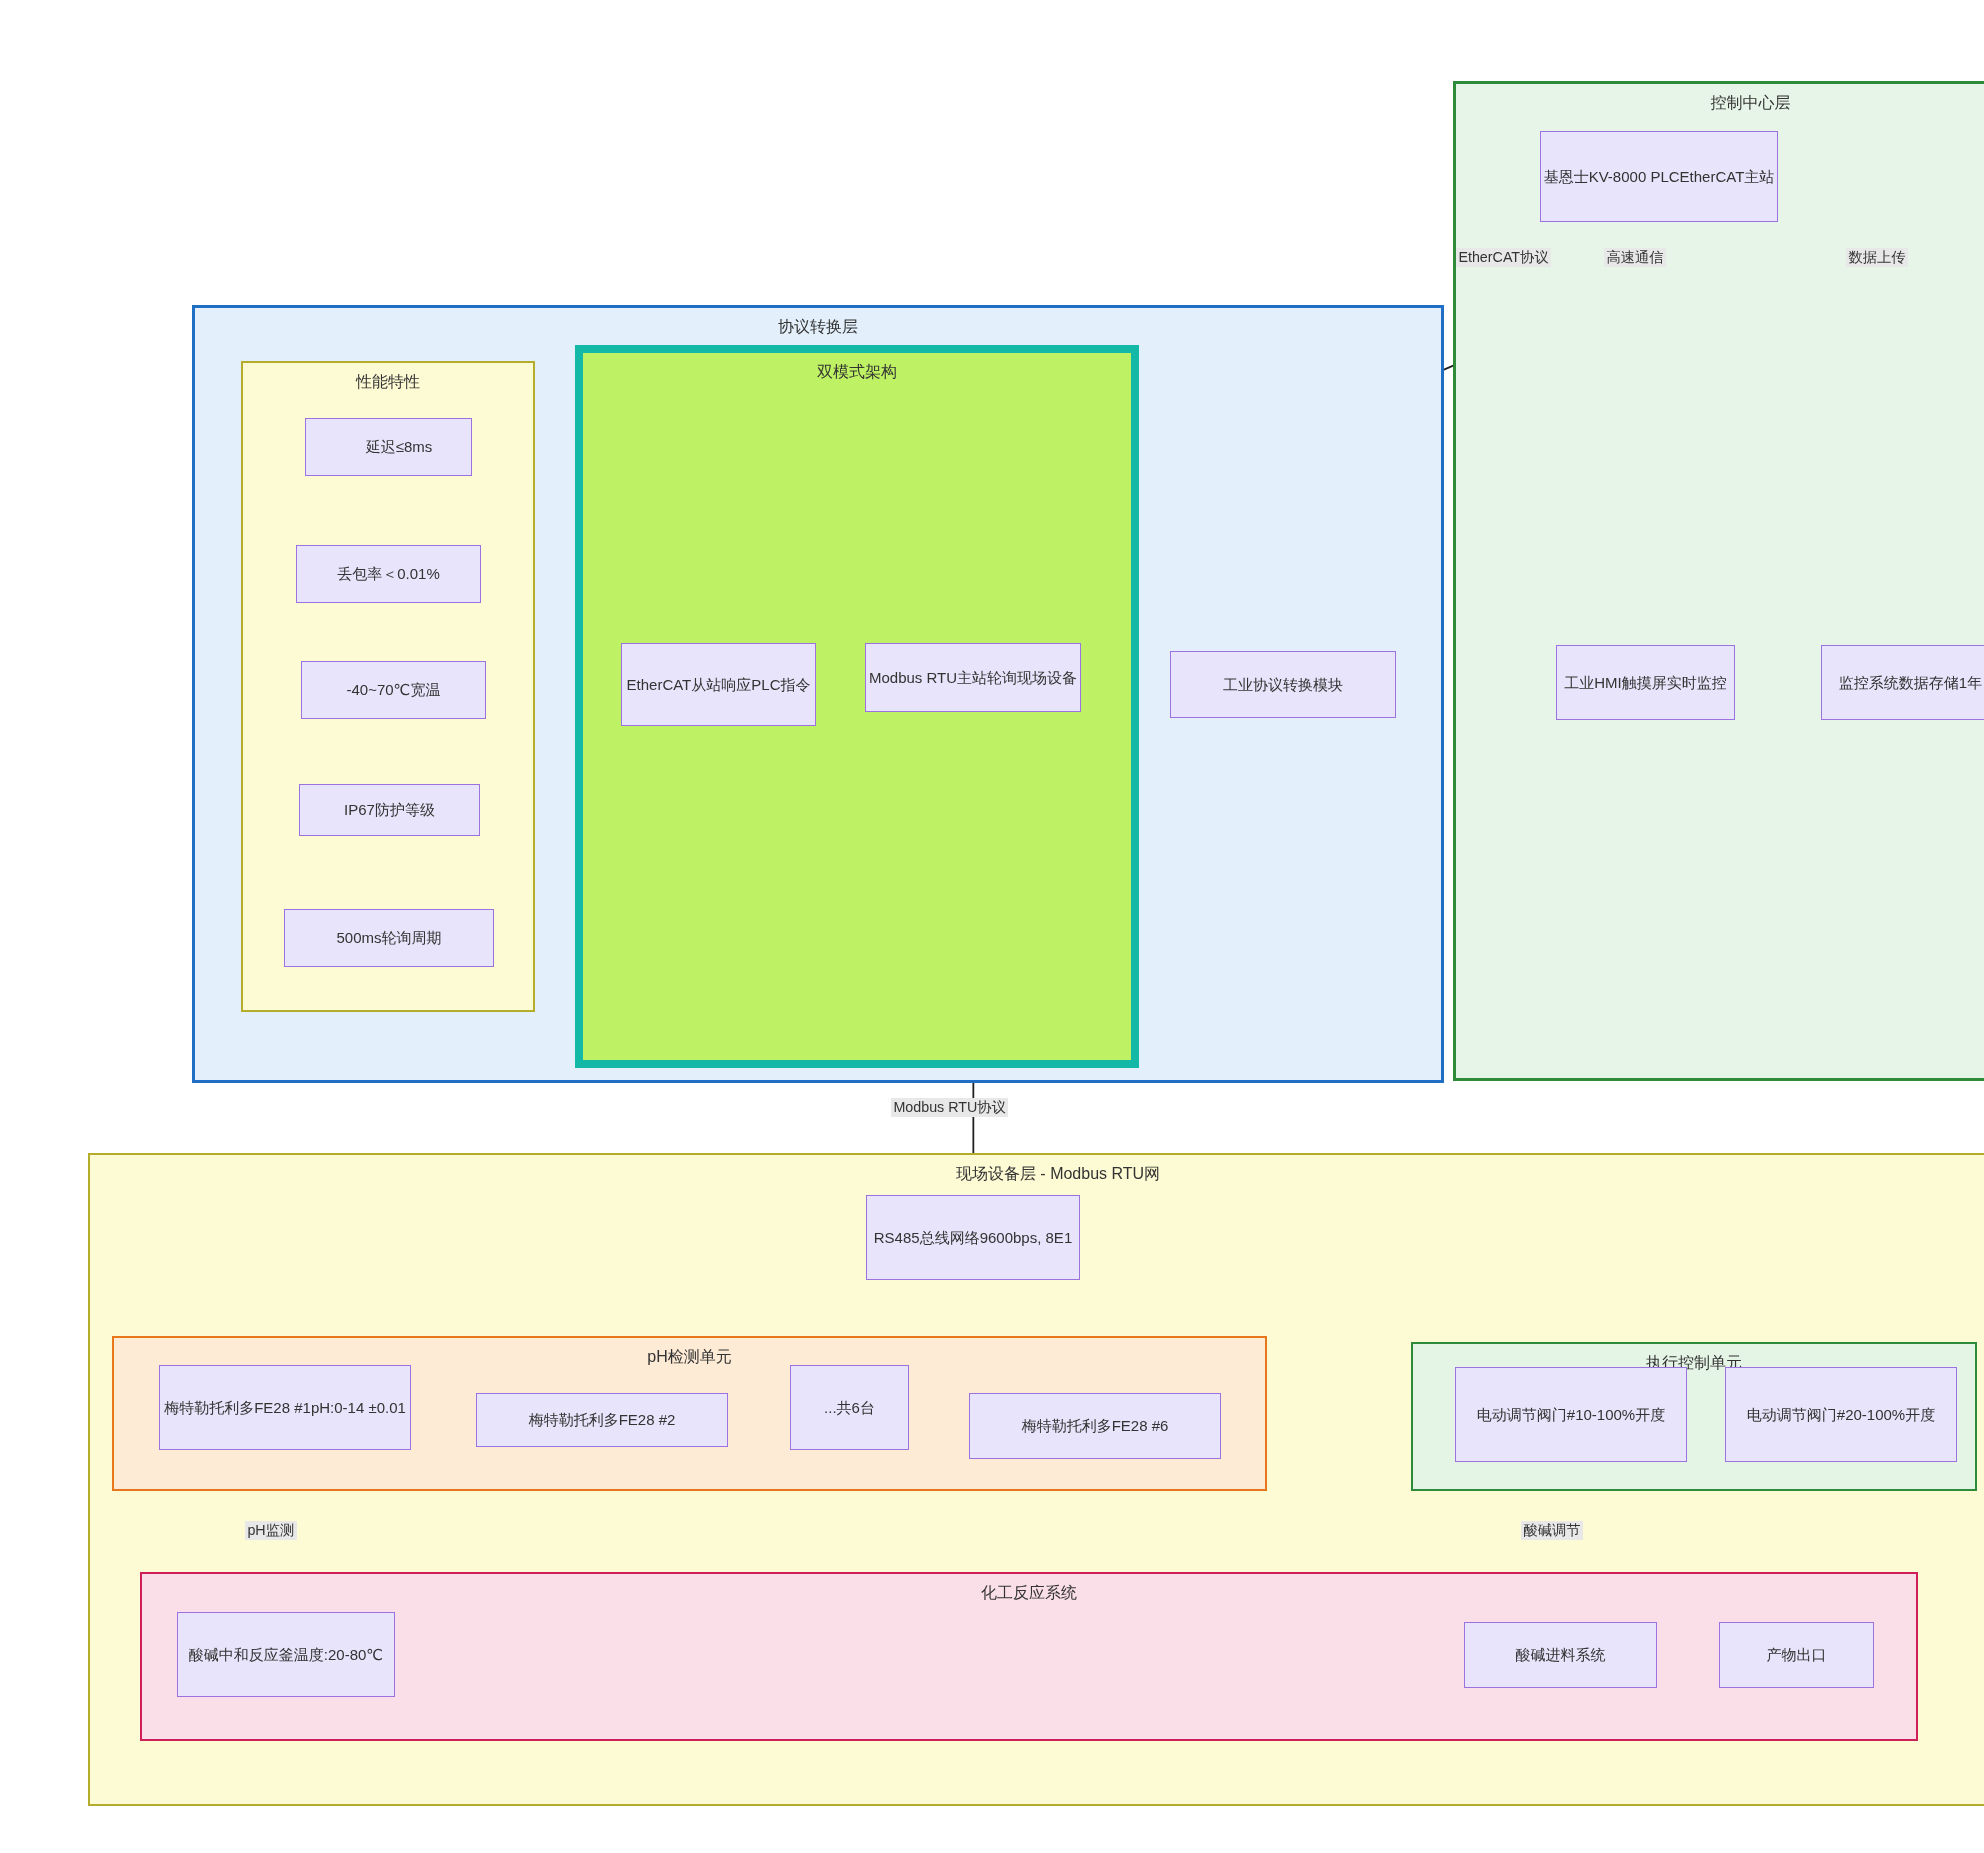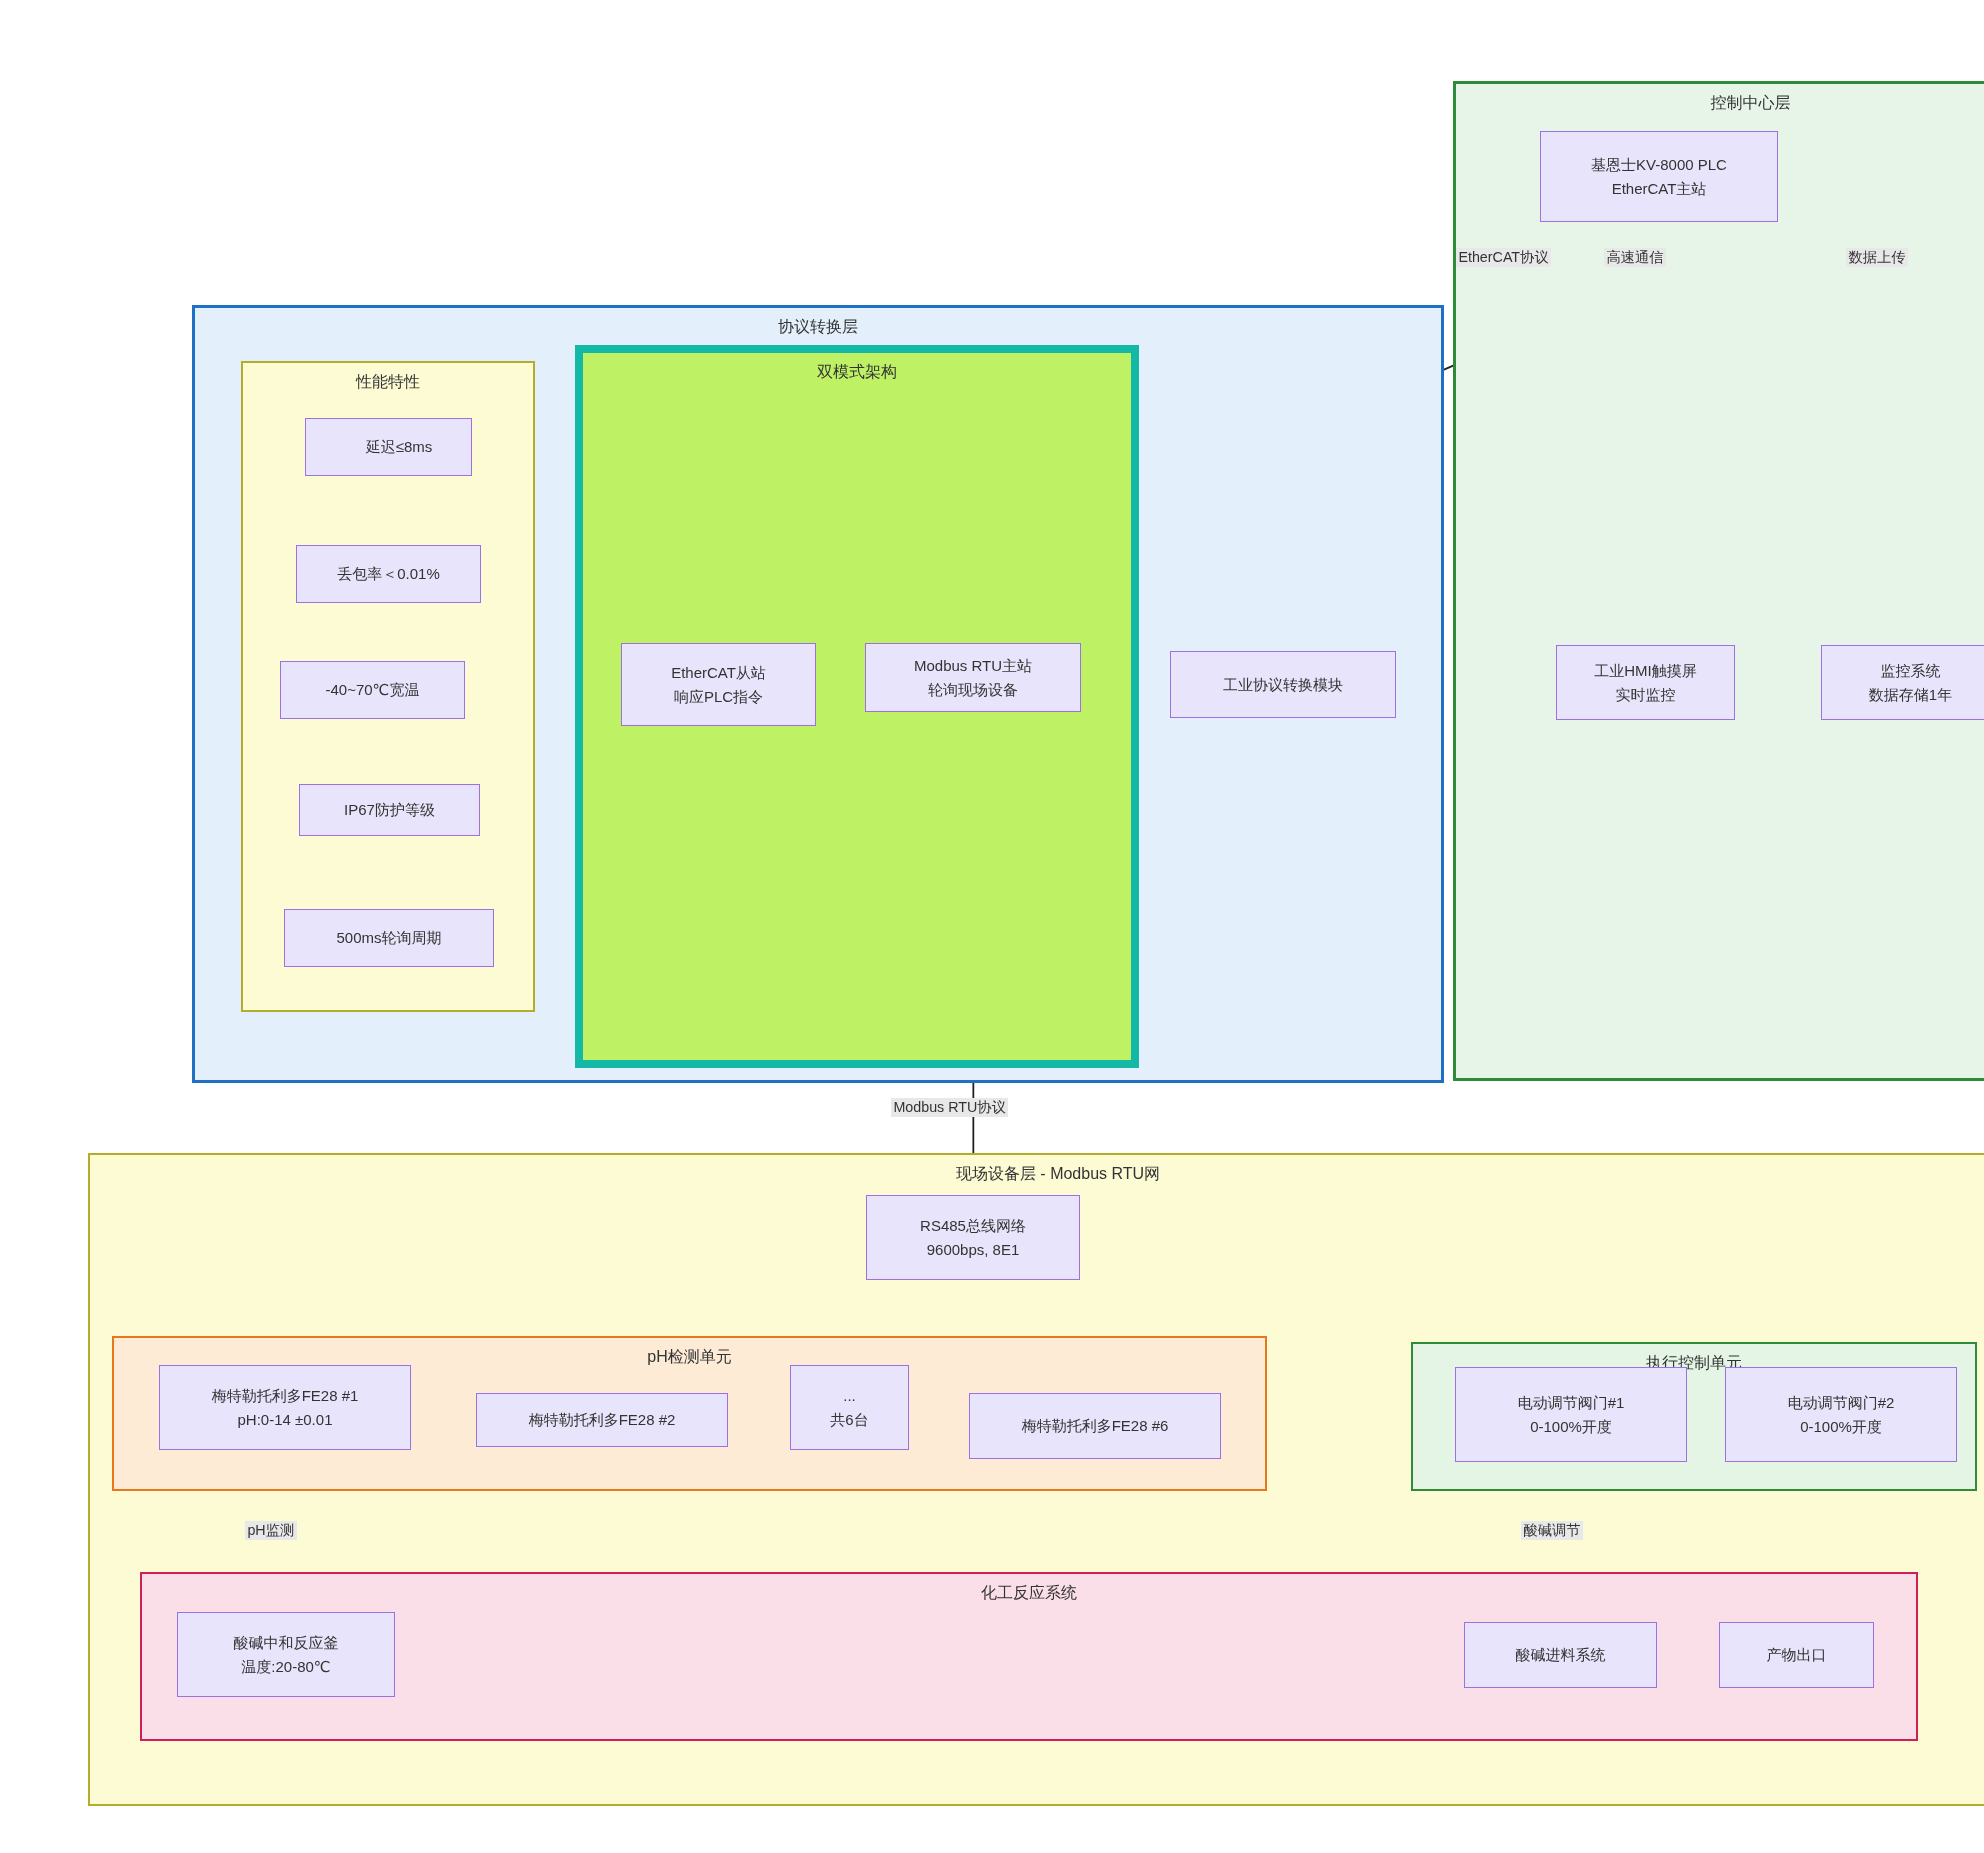--- a/index.html
+++ b/index.html
@@ -17,21 +17,21 @@
   .c-yellow{background:#fdfbd4;border:2px solid #b3ad2b;}
   .c-yellow2{background:#bef264;border:8px solid #14b8a6;margin-top:16px;}
   .c-orange{background:#fdebd6;border:2.4px solid #e8761a;}
   .c-greenu{background:#e4f5e6;border:2.4px solid #2e8b3a;}
   .c-pink  {background:#fadfe9;border:2.4px solid #cf1f5a;}
 
   
   .node{
     position:absolute;box-sizing:border-box;
     background:#e8e4fb;border:1.6px solid #9b72e0;
-    display:flex;flex-direction:column;align-items:center;justify-content:center;
+    display:flex;flex-direction:row;align-items:center;justify-content:center;
     font-size:15px;color:#333333;line-height:1.55;text-align:center;
     padding:1.6px 4px;
   }
   .node .ln{white-space:nowrap;display:block;}
 
   
   .elabel{
     position:absolute;background:#e8e8e8;color:#333333;
     font-size:14.3px;line-height:1.1;padding:1.6px 2.4px;white-space:nowrap;
   }
@@ -101,21 +101,21 @@
   <div class="cluster c-yellow" style="left:241px;top:361px;width:294px;height:651px;">
     <div class="cluster-title">性能特性</div>
   </div>
 
   <div class="node" style="left:305px;top:418px;width:167px;height:58px;padding-left:25px;">
     <span class="ln">延迟≤8ms</span>
   </div>
   <div class="node" style="left:296px;top:537px;width:185px;height:58px;margin-top:8px;">
     <span class="ln">丢包率＜0.01%</span>
   </div>
-  <div class="node" style="left:280px;top:661px;width:185px;height:58px;">
+  <div class="node" style="left:301px;top:661px;width:185px;height:58px;">
     <span class="ln">-40~70℃宽温</span>
   </div>
   <div class="node" style="left:299px;top:784px;width:181px;height:52px;">
     <span class="ln">IP67防护等级</span>
   </div>
   <div class="node" style="left:284px;top:909px;width:210px;height:58px;">
     <span class="ln">500ms轮询周期</span>
   </div>
 
   <div class="cluster c-yellow2" style="left:575px;top:329px;width:564px;height:723px;">

